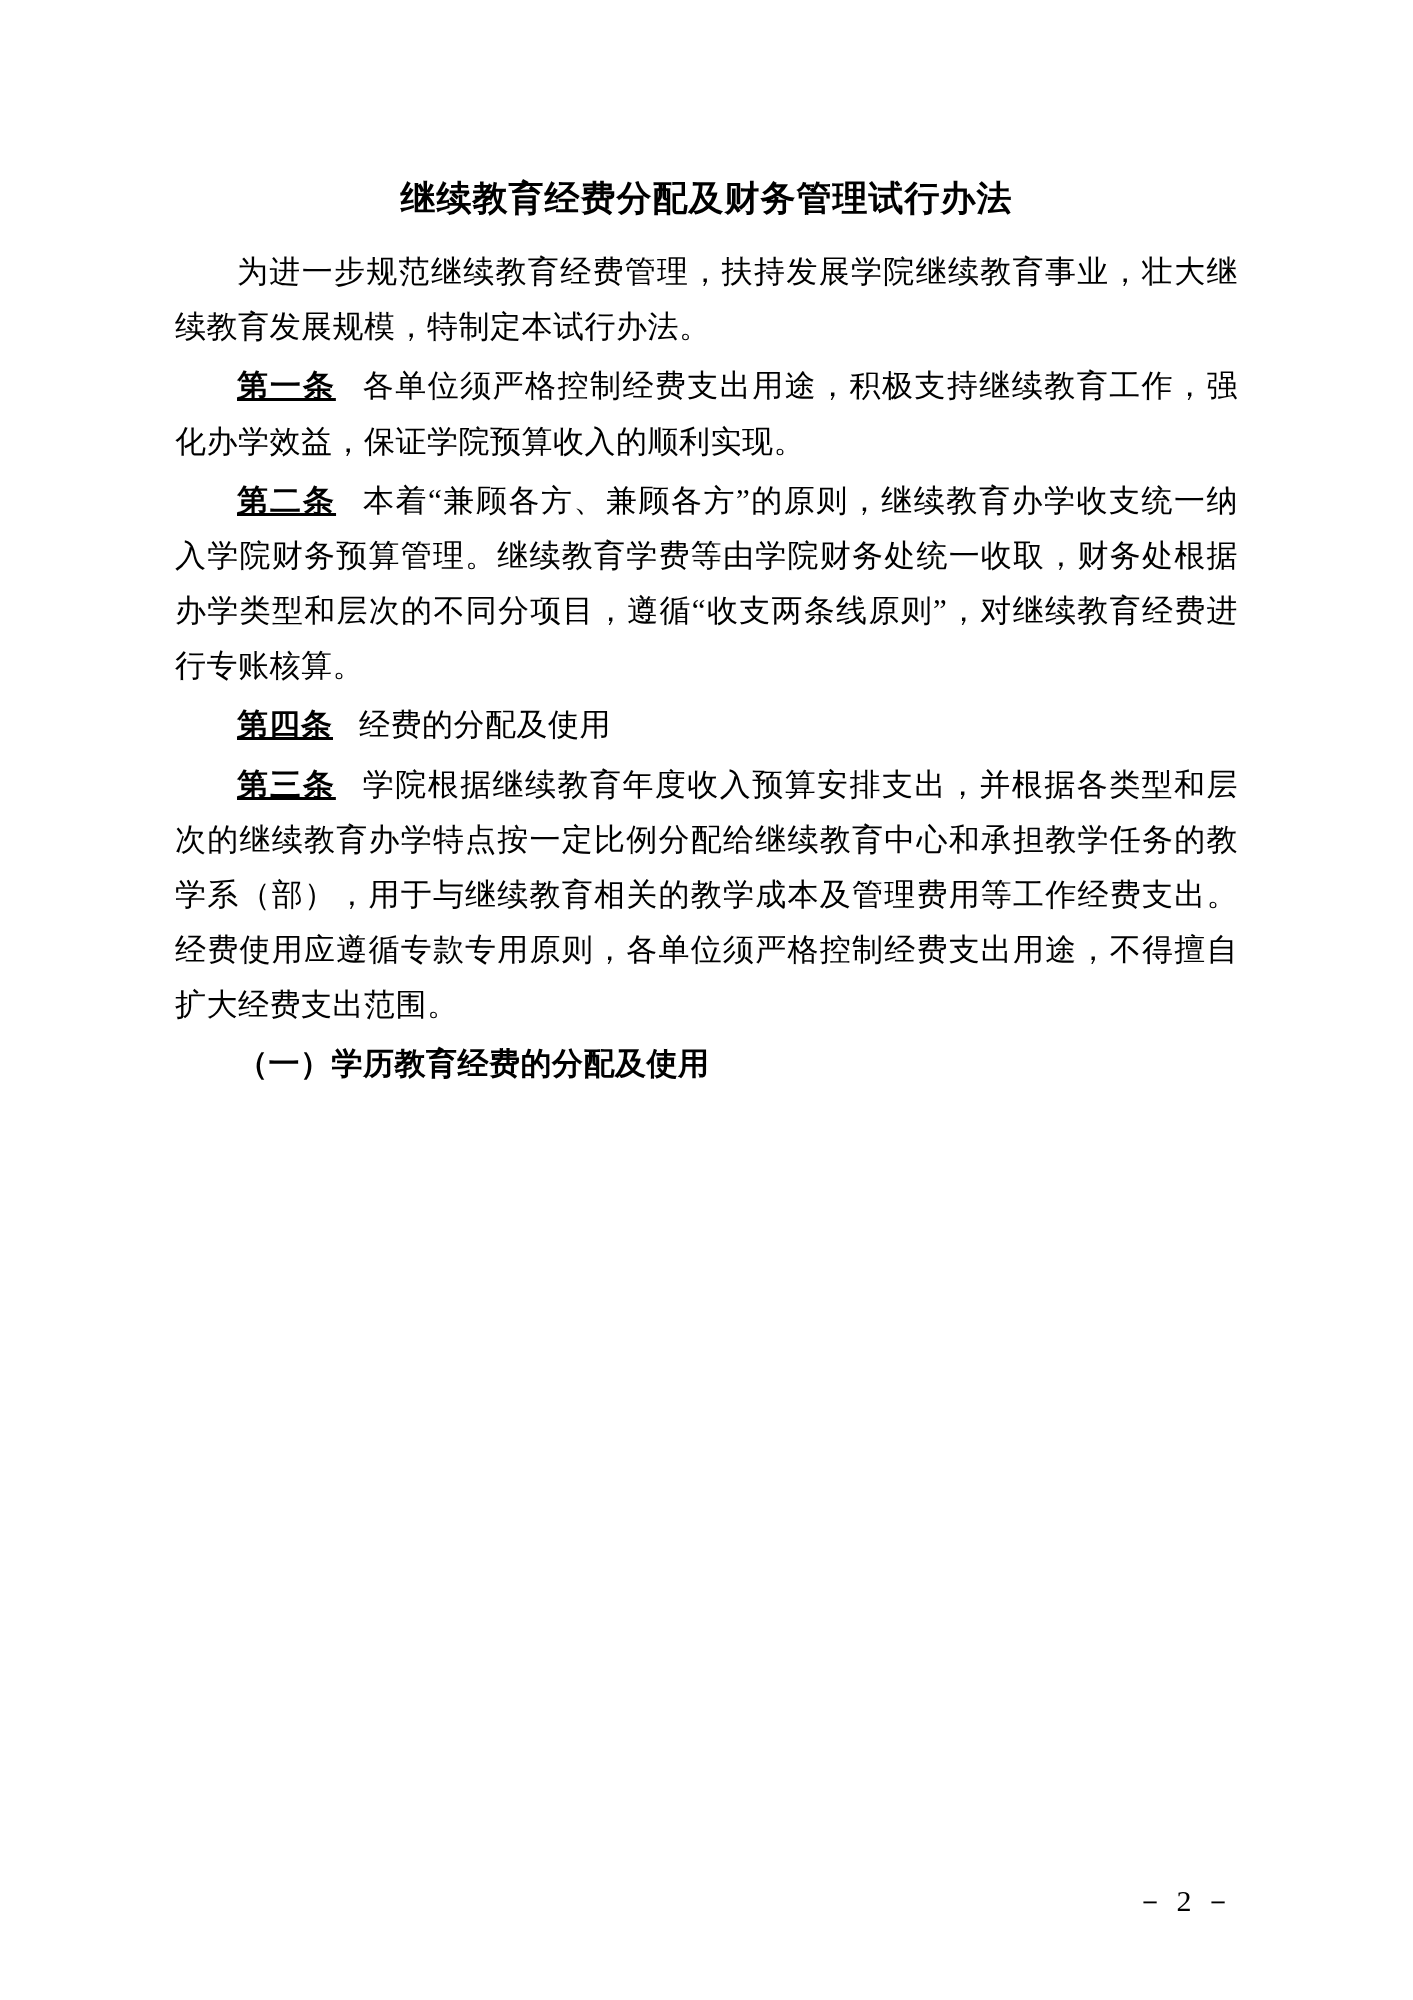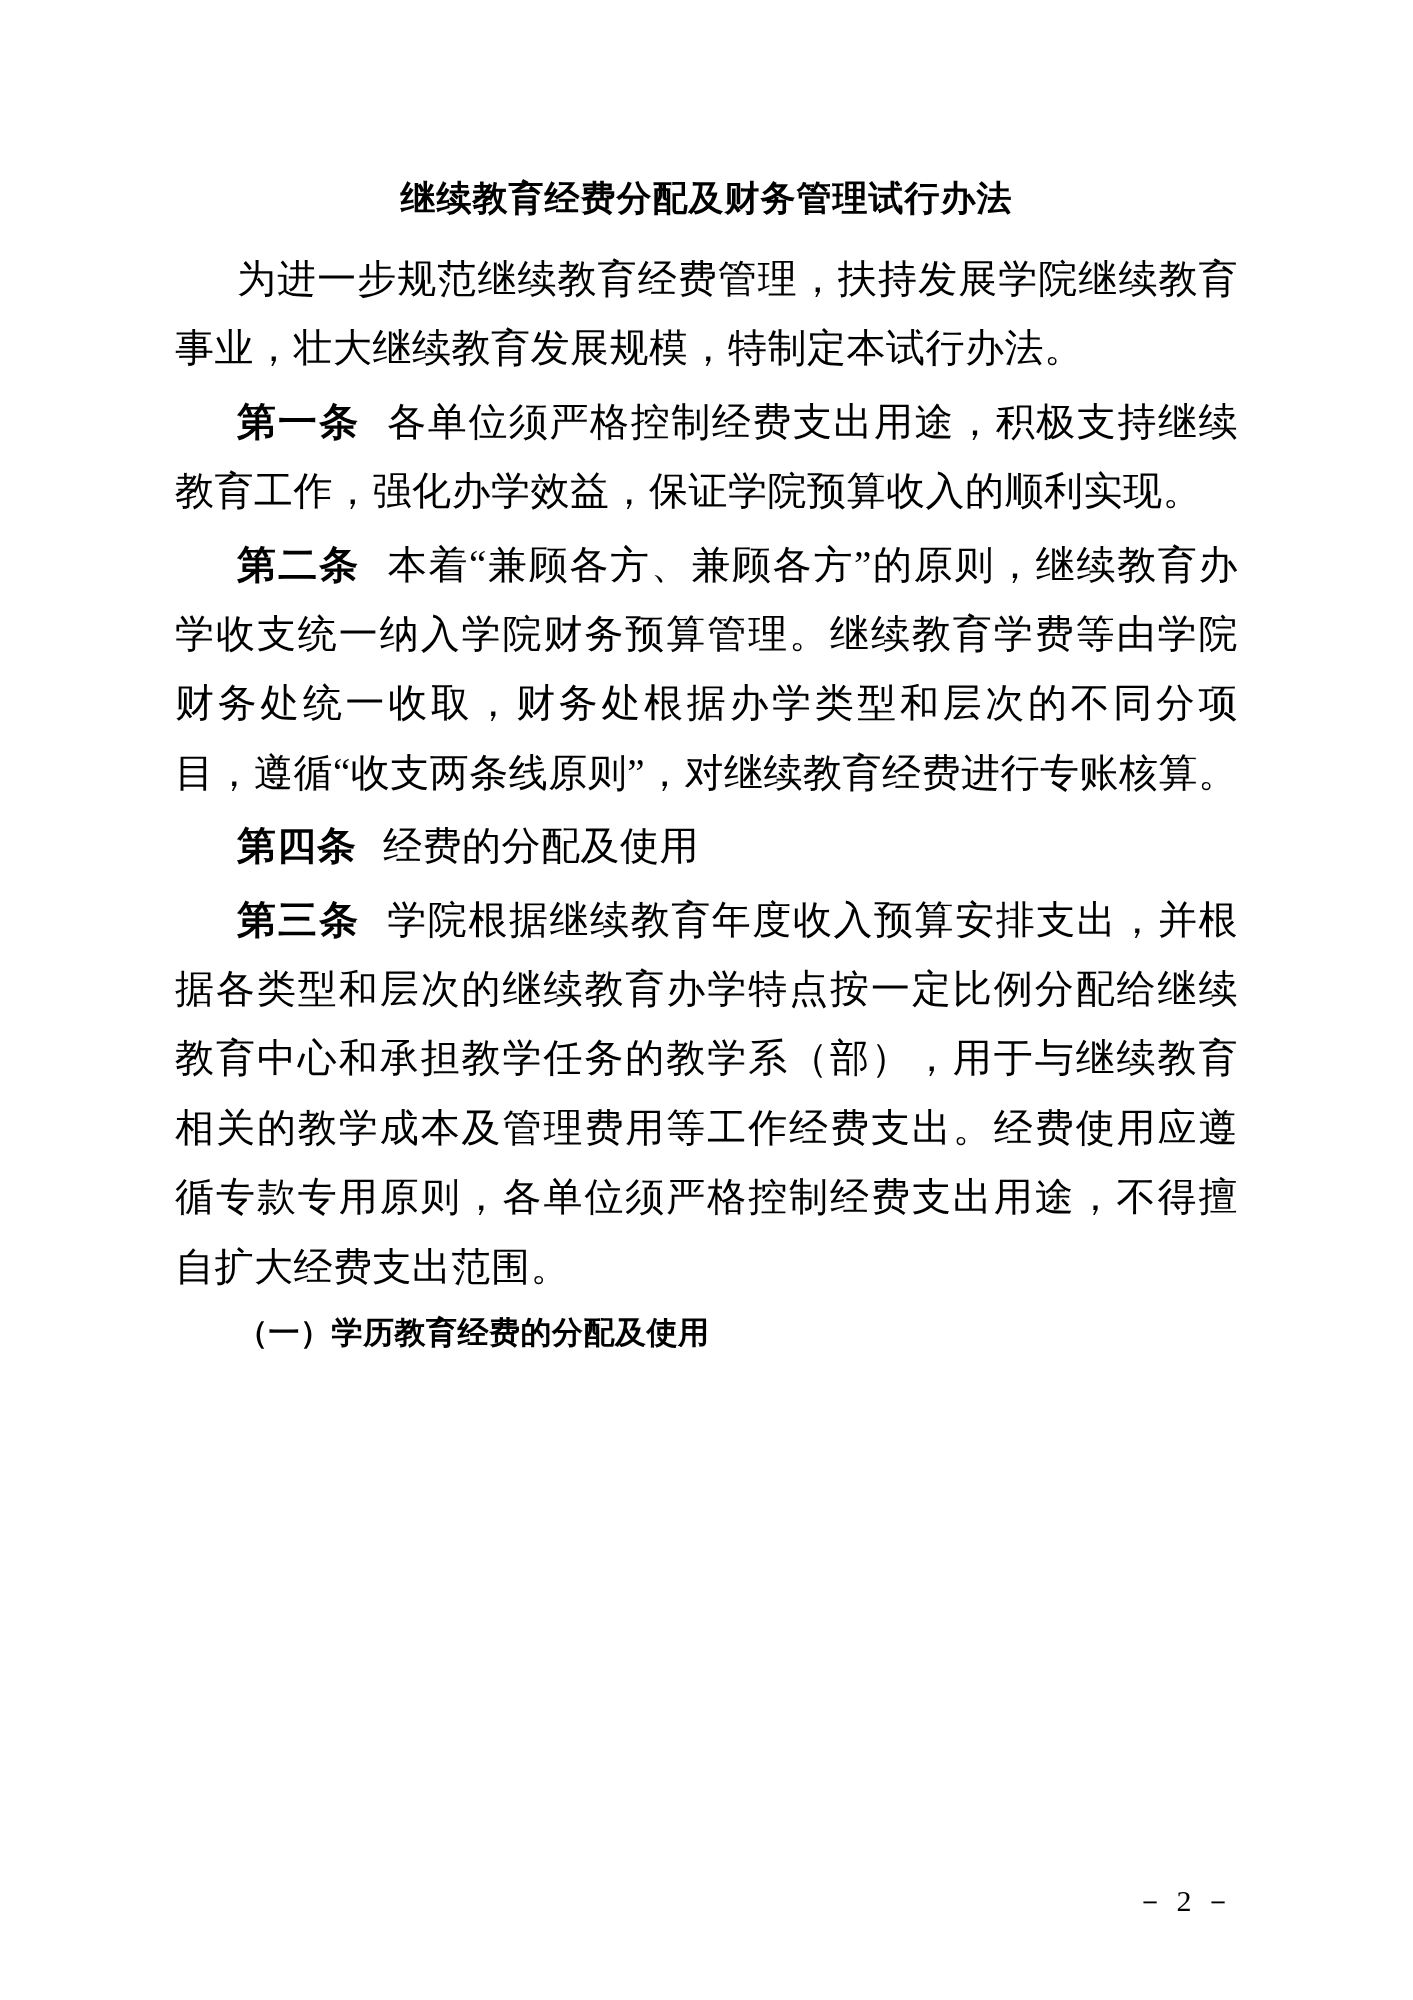--- a/index.html
+++ b/index.html
@@ -26,34 +26,35 @@
   }
   .doc-title {
     text-align: center;
     font-size: 35px;
     font-weight: bold;
     letter-spacing: 1px;
     margin: 25px 0 22px 0;
     font-family: "DejaVu Serif", "Liberation Serif", serif;
   }
   .para {
-    font-size: 39px;
+    font-size: 31px;
     line-height: 1.78;
     text-align: justify;
     text-justify: inter-ideograph;
     margin: 0 0 4px 0;
     letter-spacing: 0.5px;
   }
   .para.indent {
     text-indent: 62px;
   }
   .art-label {
     font-weight: bold;
     font-family: "DejaVu Serif", "Liberation Serif", serif;
     letter-spacing: 1px;
+    text-decoration: underline;
   }
   .art-gap {
     display: inline-block;
     width: 26px;
   }
   .sub-head {
     font-size: 31px;
     line-height: 1.78;
     margin: 0 0 4px 0;
     text-indent: 62px;

